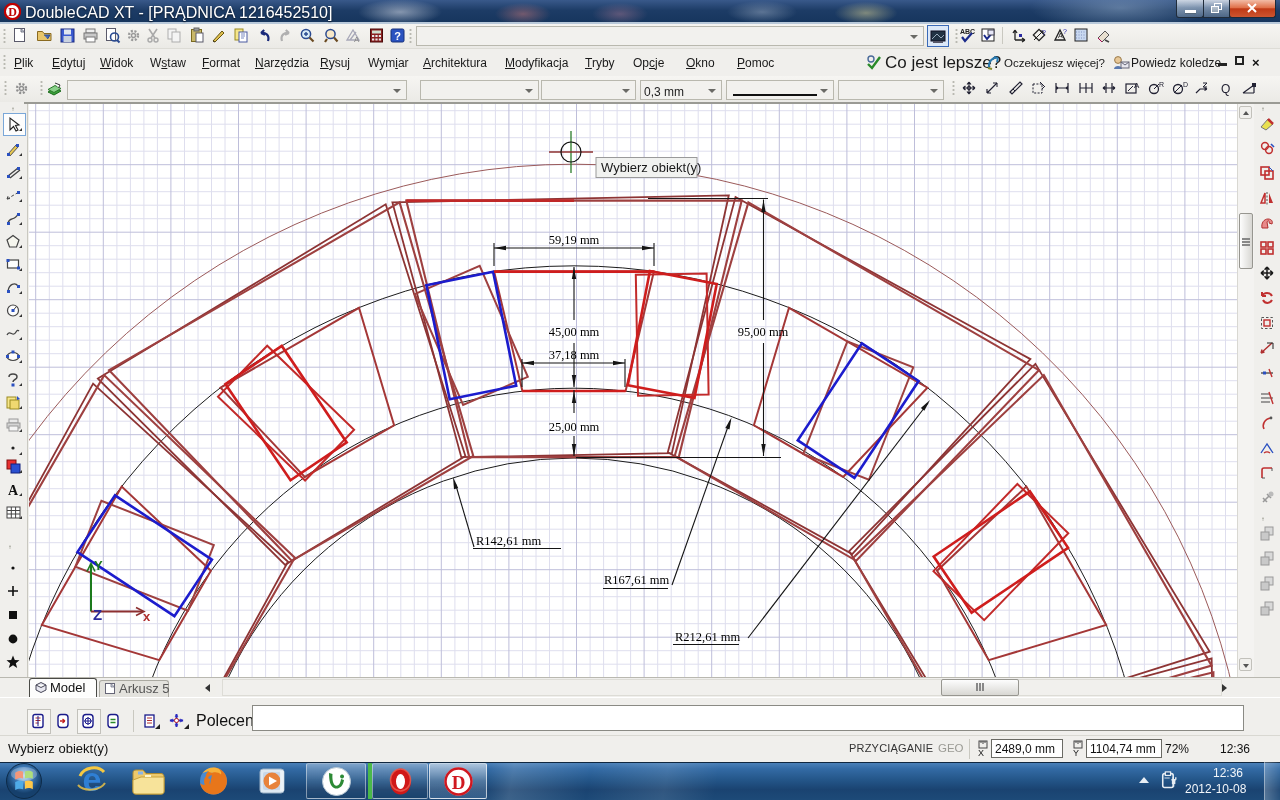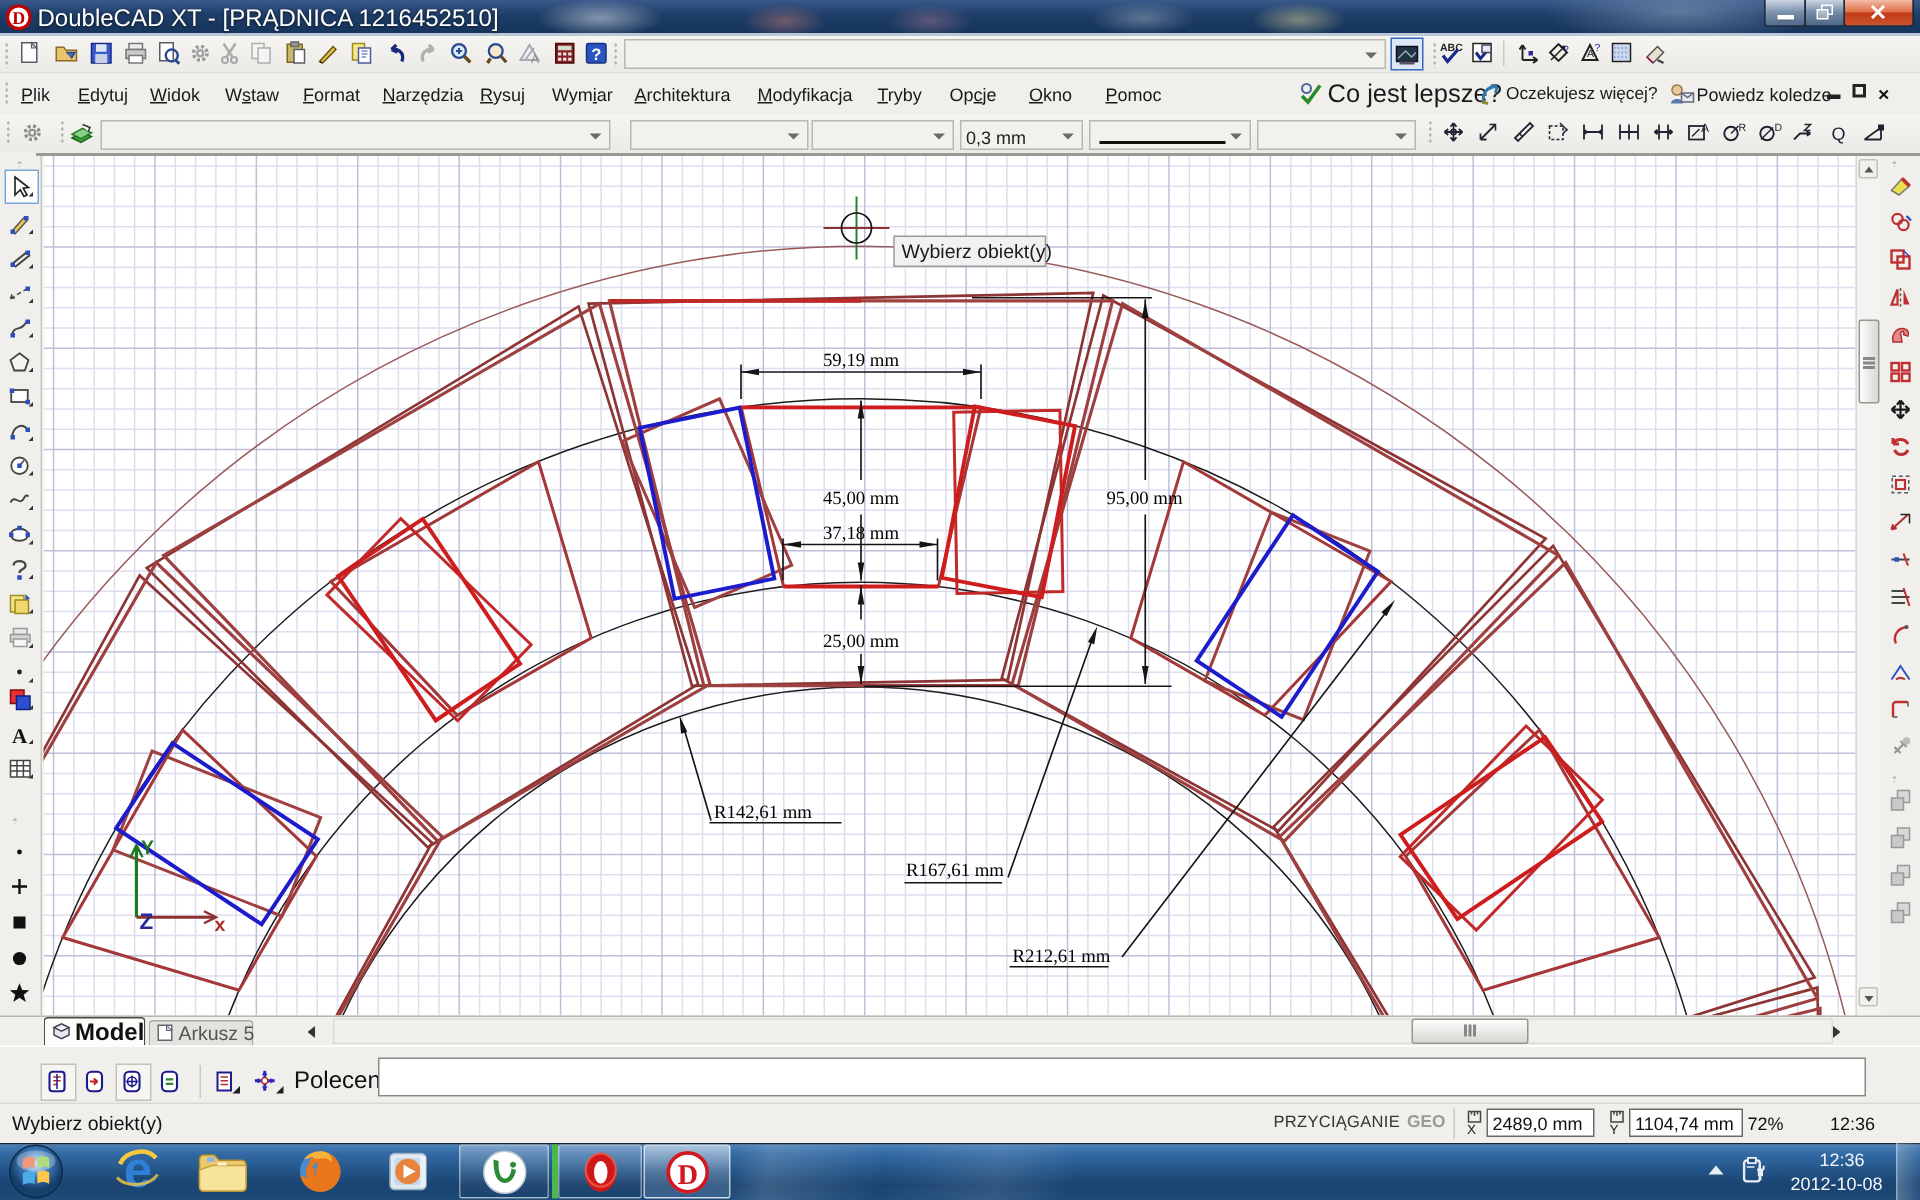--- a/index.html
+++ b/index.html
@@ -584,21 +584,21 @@
     </svg>
 <svg class="ticon" style="left:1259px;top:600px" width="17" height="17" viewBox="0 0 17 17">
       <rect x="6" y="2" width="8" height="8" fill="#d9d9d9" stroke="#999"></rect>
       <rect x="2" y="7" width="8" height="8" fill="#c9c9c9" stroke="#999"></rect>
     </svg>
 <div class="abs" style="left:0;top:677px;width:1280px;height:20px;background:#f0efec;border-top:1px solid #b9b8b0"></div>
 <div class="abs" style="left:29px;top:678px;width:68px;height:19px;background:#fdfdfc;border:1.5px solid #4a4a46;border-bottom:none;border-radius:3px 3px 0 0"></div>
 <svg class="abs" style="left:34px;top:681px" width="14" height="13">
       <path d="M2 4 L7 1.5 L12 4 L7 6.5 Z M2 4 V9 L7 11.5 L12 9 V4" fill="#e8e8f0" stroke="#445" stroke-width="1"></path>
     </svg>
-<div class="abs" style="left:50px;top:680px;font-size:16px;font-weight:bold;color:#111">Model</div>
+<div class="abs" style="left:50px;top:680px;font-size:13px;font-weight:normal;color:#111">Model</div>
 <div class="abs" style="left:99px;top:680px;width:70px;height:17px;background:#e3e2dd;border:1px solid #aaa9a1;border-bottom:none;border-radius:3px 3px 0 0"></div>
 <svg class="abs" style="left:104px;top:682px" width="12" height="13">
       <rect x="1.5" y="1.5" width="9" height="10" fill="#fff" stroke="#667"></rect>
       <path d="M7 1.5 l3.5 3.5 h-3.5 Z" fill="#cdd5e0" stroke="#667" stroke-width=".7"></path>
     </svg>
 <div class="abs" style="left:119px;top:681px;font-size:13px;color:#555">Arkusz 5</div>
 <div class="abs" style="left:200px;top:680px;width:16px;height:16px;background:#f0efeb"></div>
 <div class="abs" style="left:205px;top:684px;border:4px solid transparent;border-right:5px solid #333;border-left:none"></div>
 <div class="abs" style="left:222px;top:679px;width:1000px;height:17px;background:#f1f0ed;border:1px solid #dddcd6"></div>
 <div class="abs" style="left:941px;top:679px;width:78px;height:17px;background:linear-gradient(#fdfdfd,#d8d7d3);border:1px solid #979690;border-radius:2px"></div>
@@ -635,21 +635,21 @@
       <path d="M9 2 v14 M2 9 h14" stroke="#2a2ac0" stroke-width="2"></path>
       <path d="M9 2 l-2 3 h4 Z M9 16 l-2-3 h4 Z M2 9 l3-2 v4 Z M16 9 l-3-2 v4 Z" fill="#2a2ac0"></path>
       <circle cx="9" cy="9" r="2.2" fill="#fff" stroke="#c02020"></circle>
     </svg>
 <div class="abs" style="left:184px;top:724px;border-left:5px solid transparent;border-bottom:5px solid #222"></div>
 <div class="abs" style="left:196px;top:712px;font-size:16px;color:#111">Polecenie:</div>
 <div class="abs" style="left:252px;top:705px;width:992px;height:26px;background:#fff;border:1px solid #8a8a84"></div>
 <div class="abs" style="left:0;top:735px;width:1280px;height:27px;background:#f0efec;border-top:1px solid #d9d8d2"></div>
 <div class="abs" style="left:8px;top:741px;font-size:13px;color:#111">Wybierz obiekt(y)</div>
 <div class="abs" style="left:849px;top:742px;font-size:11px;font-weight:normal;color:#333;letter-spacing:.2px">PRZYCIĄGANIE</div>
-<div class="abs" style="left:938px;top:742px;font-size:11.5px;font-weight:bold;color:#9a9a94">GEO</div>
+<div class="abs" style="left:938px;top:742px;font-size:11.5px;font-weight:normal;color:#9a9a94">GEO</div>
 <div class="vsep" style="left:969px;top:739px;height:20px"></div>
 <svg class="abs" style="left:977px;top:740px" width="13" height="17">
       <rect x="2" y="1" width="8" height="7" fill="none" stroke="#444"></rect>
       <path d="M4 1 v2 M6 1 v3 M8 1 v2" stroke="#444"></path>
       <text x="1" y="16" font-size="9" fill="#222">X</text>
     </svg>
 <div class="abs" style="left:991px;top:739px;width:72px;height:19px;background:#fff;border:1px solid #6a6a64;font-size:12px;color:#111;padding:2px 0 0 3px">2489,0 mm</div>
 <svg class="abs" style="left:1072px;top:740px" width="13" height="17">
       <rect x="2" y="1" width="8" height="7" fill="none" stroke="#444"></rect>
       <path d="M4 1 v2 M6 1 v3 M8 1 v2" stroke="#444"></path>
@@ -722,14 +722,14 @@
 <div class="abs" style="left:1139px;top:777px;border:5px solid transparent;border-bottom:6px solid #e8eef4;border-top:none"></div>
 <svg class="abs" style="left:1161px;top:771px" width="20" height="24" viewBox="0 0 23 27.5">
       <rect x="2" y="3" width="12" height="16" rx="2" fill="none" stroke="#e8eef4" stroke-width="1.8"></rect>
       <rect x="5" y="1" width="6" height="4" fill="#1d4a7d" stroke="#e8eef4" stroke-width="1.4"></rect>
       <path d="M12 10 h5 M14 7 v3 M17 7 v3" stroke="#e8eef4" stroke-width="1.6"></path>
       <rect x="12.5" y="10" width="4" height="5" fill="#e8eef4"></rect>
       <path d="M14.5 15 v3" stroke="#e8eef4" stroke-width="1.6"></path>
       <path d="M4 8 h6" stroke="#e8eef4"></path>
     </svg>
 <div class="abs" style="left:1197px;top:766px;width:46px;height:13px;font-size:12px;color:#f2f6fa;text-align:right">12:36</div>
-<div class="abs" style="left:1185px;top:782px;width:70px;height:13px;font-size:12px;color:#f2f6fa;text-align:right">2012-10-08</div>
+<div class="abs" style="left:1185px;top:782px;width:70px;height:13px;font-size:12px;color:#f2f6fa;text-align:left">2012-10-08</div>
 <div class="abs" style="left:1264px;top:762px;width:16px;height:38px;background:linear-gradient(90deg,rgba(255,255,255,.25),rgba(255,255,255,.05));border-left:1px solid rgba(255,255,255,.5)"></div>
 </div>
 </body></html>

